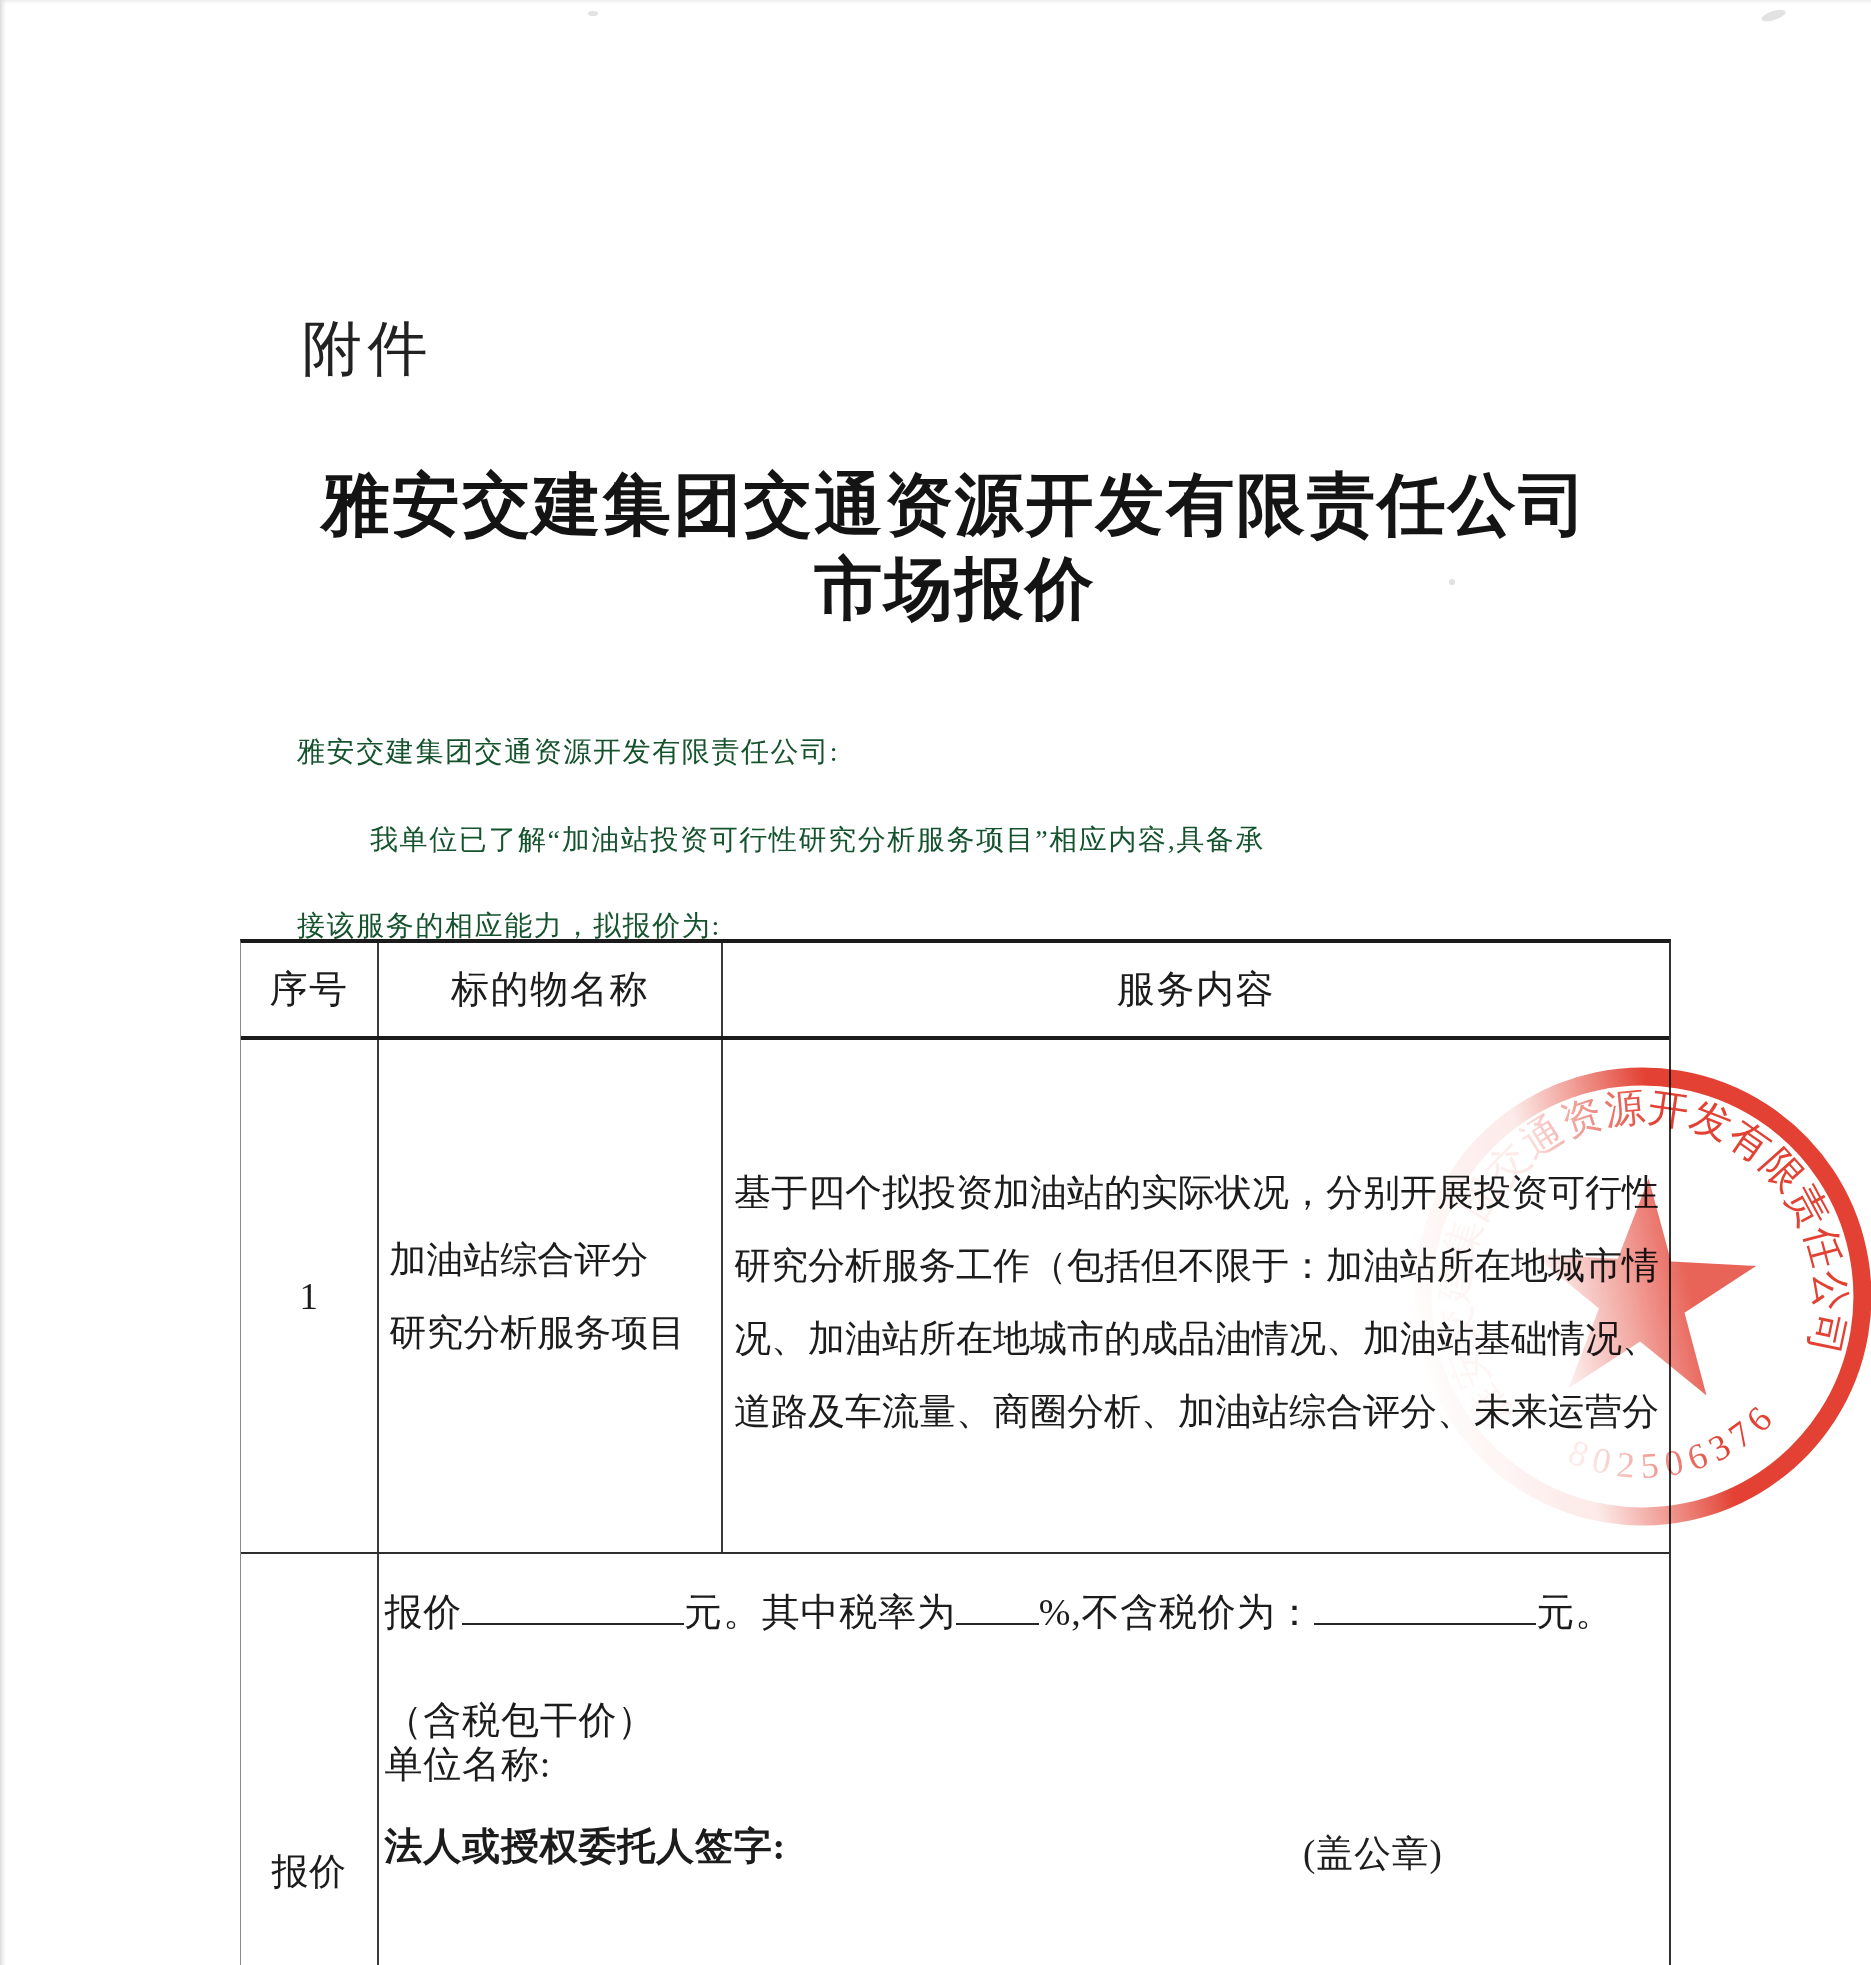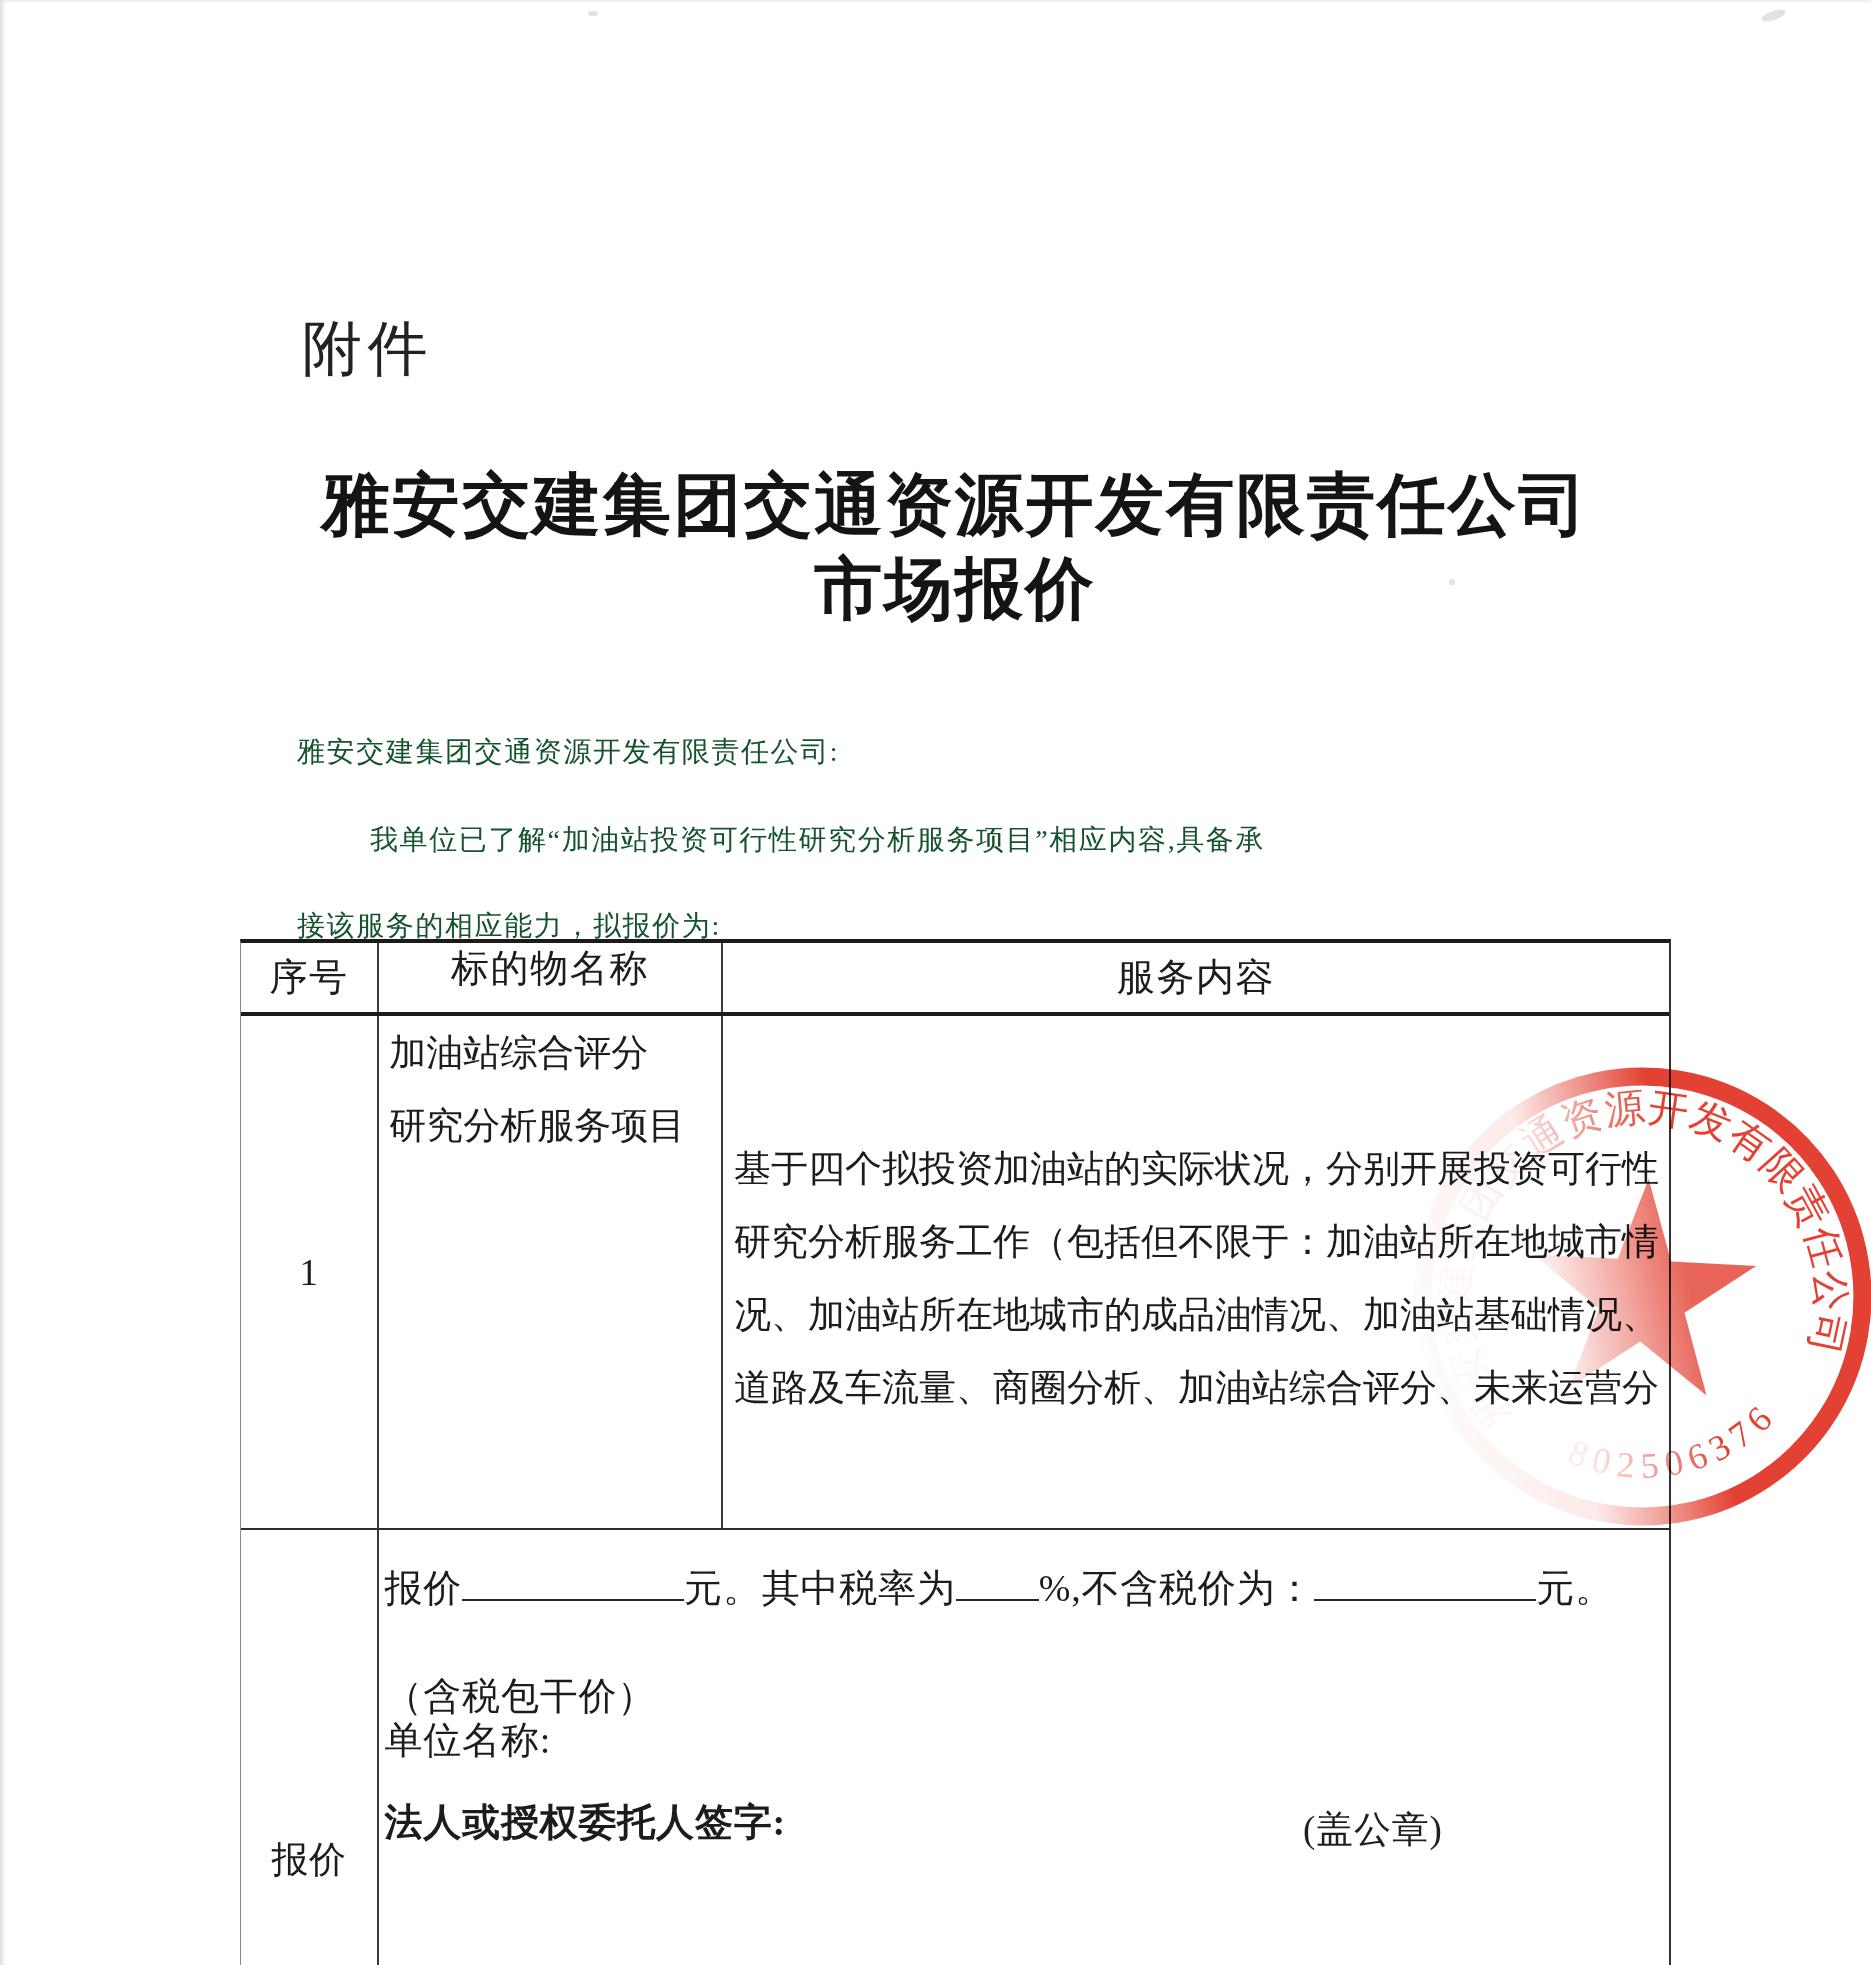--- a/index.html
+++ b/index.html
@@ -30,27 +30,27 @@
   .bodytext { font-size:28px; letter-spacing:1.6px; color:#14532d; }
   .salutation { left:297px; top:733px; }
   .intro1 { left:370px; top:821px; }
   .intro2 { left:297px; top:907px; }
 
   
   .doc-table { position:absolute; left:240px; top:939px; width:1431px; height:1253px;
     box-sizing:border-box; display:flex; flex-direction:column;
     border-top:4.3px solid #1b1b1b; border-bottom:3.9px solid #1b1b1b;
     border-left:1.6px solid #8a8a8a; border-right:2.4px solid #333; }
-  .t-header { height:73px; display:flex; box-sizing:border-box; border-bottom:4.7px solid #1b1b1b; }
+  .t-header { height:97px; display:flex; box-sizing:border-box; border-bottom:4.7px solid #1b1b1b; }
   .t-row1 { height:514px; display:flex; box-sizing:border-box; border-bottom:2.4px solid #2e2e2e; }
   .t-row2 { flex:1; display:flex; }
   .c-idx { width:138px; box-sizing:border-box; border-right:2px solid #3a3a3a;
     display:flex; align-items:center; justify-content:center; }
   .c-subj { width:344px; box-sizing:border-box; border-right:2px solid #3a3a3a;
-    display:flex; flex-direction:column; padding-left:10.2px; }
+    display:flex; flex-direction:column; justify-content:center; padding-left:10.2px; }
   .c-serv { flex:1; box-sizing:border-box; padding:116px 7.9px 0 11px; }
   .c-merged { flex:1; position:relative; }
   .cell-text { font-size:37px; letter-spacing:0.4px; color:#1c1c1c; white-space:nowrap; }
   .serv-line, .subj-line { font-size:37px; line-height:73px; white-space:nowrap; color:#1c1c1c; }
   .hdr { font-size:38px; color:#1c1c1c; letter-spacing:1.6px; }
 
   .m-line { position:absolute; left:5.5px; font-size:38px; letter-spacing:0.8px; white-space:nowrap; color:#1c1c1c; }
   .blank { display:inline-block; border-bottom:2.4px solid #262626; height:0.95em; vertical-align:baseline; }
   .b1 { width:222px; } .b2 { width:83px; } .b3 { width:222px; }
   .seal-hint { position:absolute; left:924px; top:275px; font-size:37px; letter-spacing:0.8px; }

